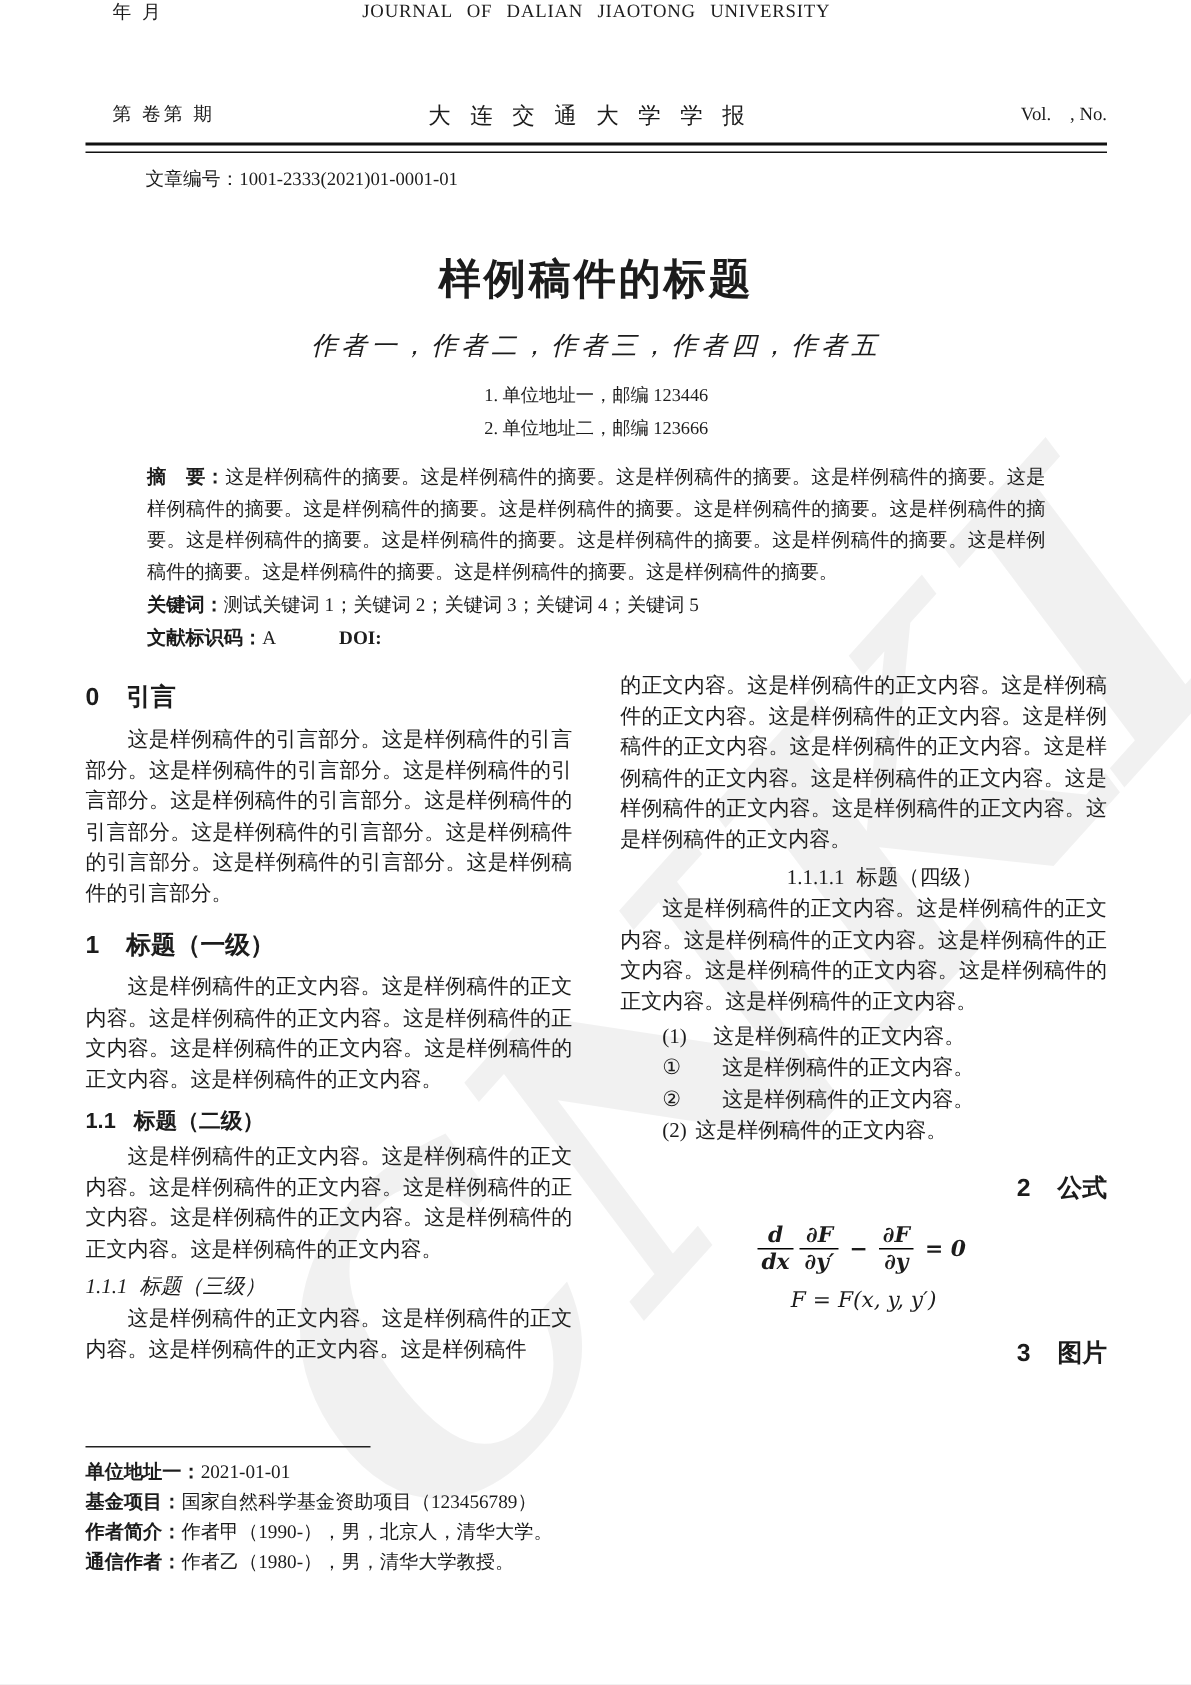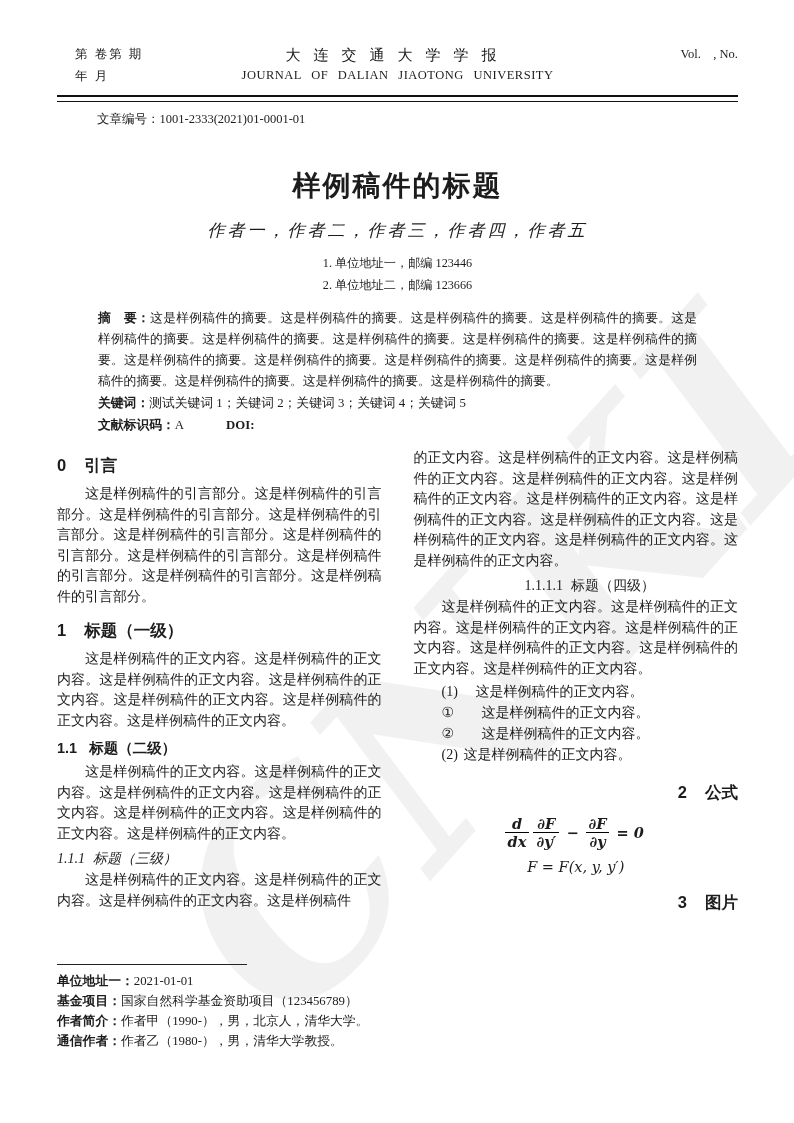--- a/index.html
+++ b/index.html
@@ -103,28 +103,28 @@
 </head>
 <body>
 
 <div class="page">
 
   <div class="watermark">CNKI</div>
 
   <div class="content">
 
     <div>
+      <div class="hrow">
+        <span class="hleft">年 月</span>
+        <span class="hcenter en">JOURNAL OF DALIAN JIAOTONG UNIVERSITY</span>
+      </div>
       <div class="hrow hrow1">
         <span class="hleft">第 卷第 期</span>
         <span class="hcenter cn">大连交通大学学报</span>
         <span class="hright">Vol.　, No.</span>
-      </div>
-      <div class="hrow">
-        <span class="hleft">年 月</span>
-        <span class="hcenter en">JOURNAL OF DALIAN JIAOTONG UNIVERSITY</span>
       </div>
       <div class="double-rule"></div>
     </div>
 
     <div class="article-id">
       <span class="lbl">文章编号：</span><span>1001-2333(2021)01-0001-01</span>
     </div>
 
     <h1 class="title">样例稿件的标题</h1>
     <div class="authors">作者一，作者二，作者三，作者四，作者五</div>

